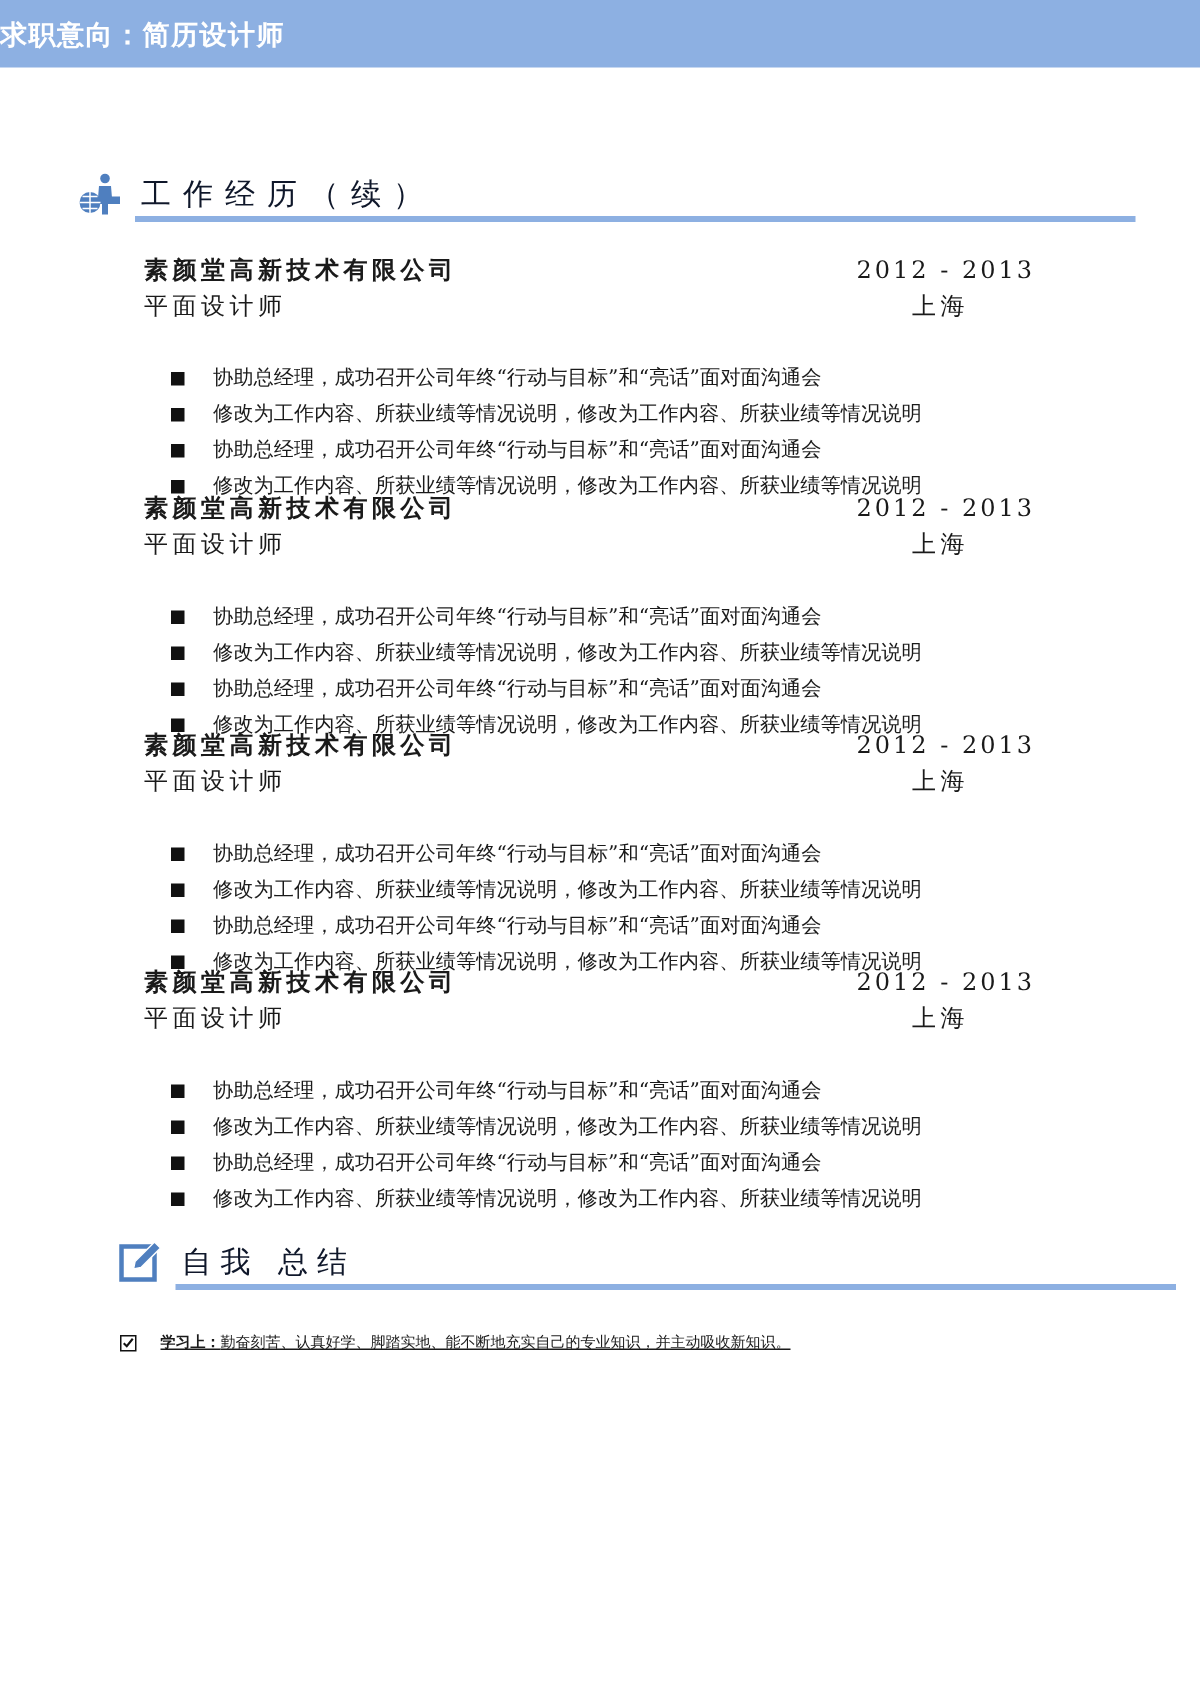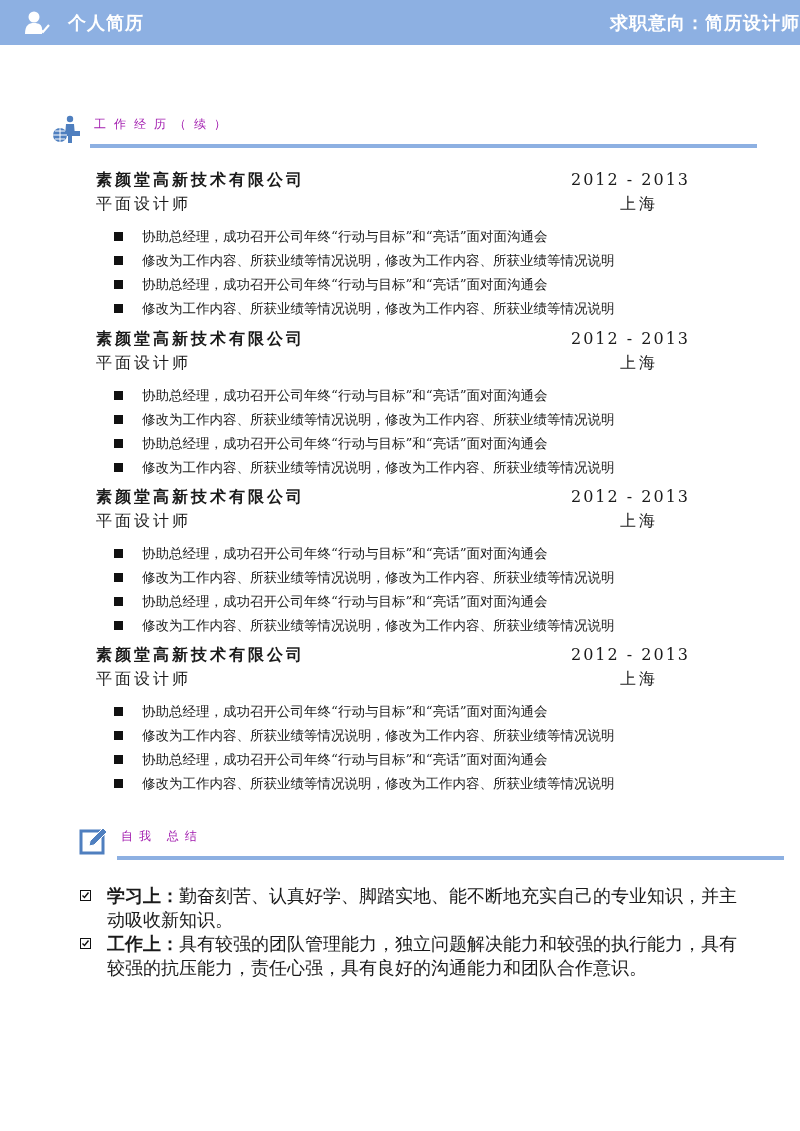--- a/index.html
+++ b/index.html
@@ -18,59 +18,51 @@
     .topbar-title { font-size: 18px; letter-spacing: 1px; }
     .topbar-right { font-size: 18px; letter-spacing: 1px; }
 
     .section-head {
       position: absolute; left: 52px; width: 705px; height: 36px;
     }
     .section-icon { position: absolute; left: 0; top: 2px; width: 30px; height: 30px; }
     .section-title {
       position: absolute; left: 42px; top: 4px;
       font-family: "DejaVu Sans", "Liberation Sans", sans-serif;
-      font-size: 12px; color: #a21caf; letter-spacing: 8px;
+      font-size: 20px; color: #0f172a; letter-spacing: 8px;
     }
     .section-rule {
       position: absolute; left: 38px; right: 0; bottom: 0; height: 4px; background: #8db0e2;
     }
 
     .job { position: absolute; left: 96px; width: 610px; }
     .job-row { position: relative; height: 24px; font-size: 16px; }
     .job-company { position: absolute; left: 0; top: 0; font-weight: bold; letter-spacing: 3px; }
     .job-dates { position: absolute; left: 475px; top: 0; letter-spacing: 2px; }
     .job-title { position: absolute; left: 0; top: 0; letter-spacing: 3px; font-family: Liberation Mono, monospace; }
-    .job-city { position: absolute; left: 524px; top: 0; letter-spacing: 3px; font-family: Liberation Serif, serif; }
-    .job-bullets { list-style: none; margin-top: 6px; }
+    .job-city { position: absolute; left: 512px; top: 0; letter-spacing: 3px; font-family: Liberation Serif, serif; }
+    .job-bullets { list-style: none; margin-top: 22px; }
     .job-bullet { position: relative; height: 24px; font-size: 13.5px; padding-left: 46px; line-height: 24px; white-space: nowrap; }
     .bullet-mark {
       position: absolute; left: 18px; top: 8px; width: 9px; height: 9px; background: #111111;
     }
 
     .summary { position: absolute; left: 78px; top: 884px; width: 660px; }
-    .summary-item { position: relative; padding-left: 29px; font-size: 18px; line-height: 24px; }
+    .summary-item { position: relative; padding-left: 29px; font-size: 10px; line-height: 24px; text-decoration: underline; }
     .check-box {
       position: absolute; left: 2px; top: 6px; width: 11px; height: 11px;
       border: 1.3px solid #111111;
     }
     .check-box svg { position: absolute; left: 0; top: 0; width: 9px; height: 9px; }
     .summary-label { font-weight: bold; }
   </style>
 </head>
 <body>
 
 <div class="topbar">
-  <div class="topbar-left">
-    <svg class="topbar-icon" viewBox="0 0 26 26">
-      <circle cx="10" cy="7" r="5.5" fill="#ffffff"></circle>
-      <path d="M1 24 C1 15 5 13 10 13 C15 13 18 15 18 19 L18 24 Z" fill="#ffffff"></path>
-      <path d="M16 19 L19 22 L25 15" stroke="#ffffff" stroke-width="2.2" fill="none"></path>
-    </svg>
-    <span class="topbar-title">个人简历</span>
-  </div>
   <div class="topbar-right">求职意向：简历设计师</div>
 </div>
 
 <div class="section-head" style="top:112px;">
   <svg class="section-icon" viewBox="0 0 30 30">
     <circle cx="18" cy="5" r="3.2" fill="#4f7fbf"></circle>
     <path d="M14 10 L22 10 L23 22 L20 22 L20 29 L16 29 L16 22 L13 22 Z" fill="#4f7fbf"></path>
     <rect x="22" y="17" width="6" height="5" fill="#4f7fbf"></rect>
     <circle cx="8" cy="21" r="7" fill="#4f7fbf"></circle>
     <path d="M1 21 H15 M8 14 V28 M3 17 H13 M3 25 H13" stroke="#ffffff" stroke-width="1"></path>
@@ -158,21 +150,13 @@
 
 <div class="summary">
   <div class="summary-item">
     <span class="check-box">
         <svg viewBox="0 0 9 9">
           <path d="M1.5 4.5 L3.5 6.5 L7.5 1.5" stroke="#111" stroke-width="1.4" fill="none"></path>
         </svg>
       </span>
     <span class="summary-label">学习上：</span><span>勤奋刻苦、认真好学、脚踏实地、能不断地充实自己的专业知识，并主动吸收新知识。</span>
   </div>
-  <div class="summary-item">
-    <span class="check-box">
-        <svg viewBox="0 0 9 9">
-          <path d="M1.5 4.5 L3.5 6.5 L7.5 1.5" stroke="#111" stroke-width="1.4" fill="none"></path>
-        </svg>
-      </span>
-    <span class="summary-label">工作上：</span><span>具有较强的团队管理能力，独立问题解决能力和较强的执行能力，具有较强的抗压能力，责任心强，具有良好的沟通能力和团队合作意识。</span>
-  </div>
 </div>
 
 </body></html>

